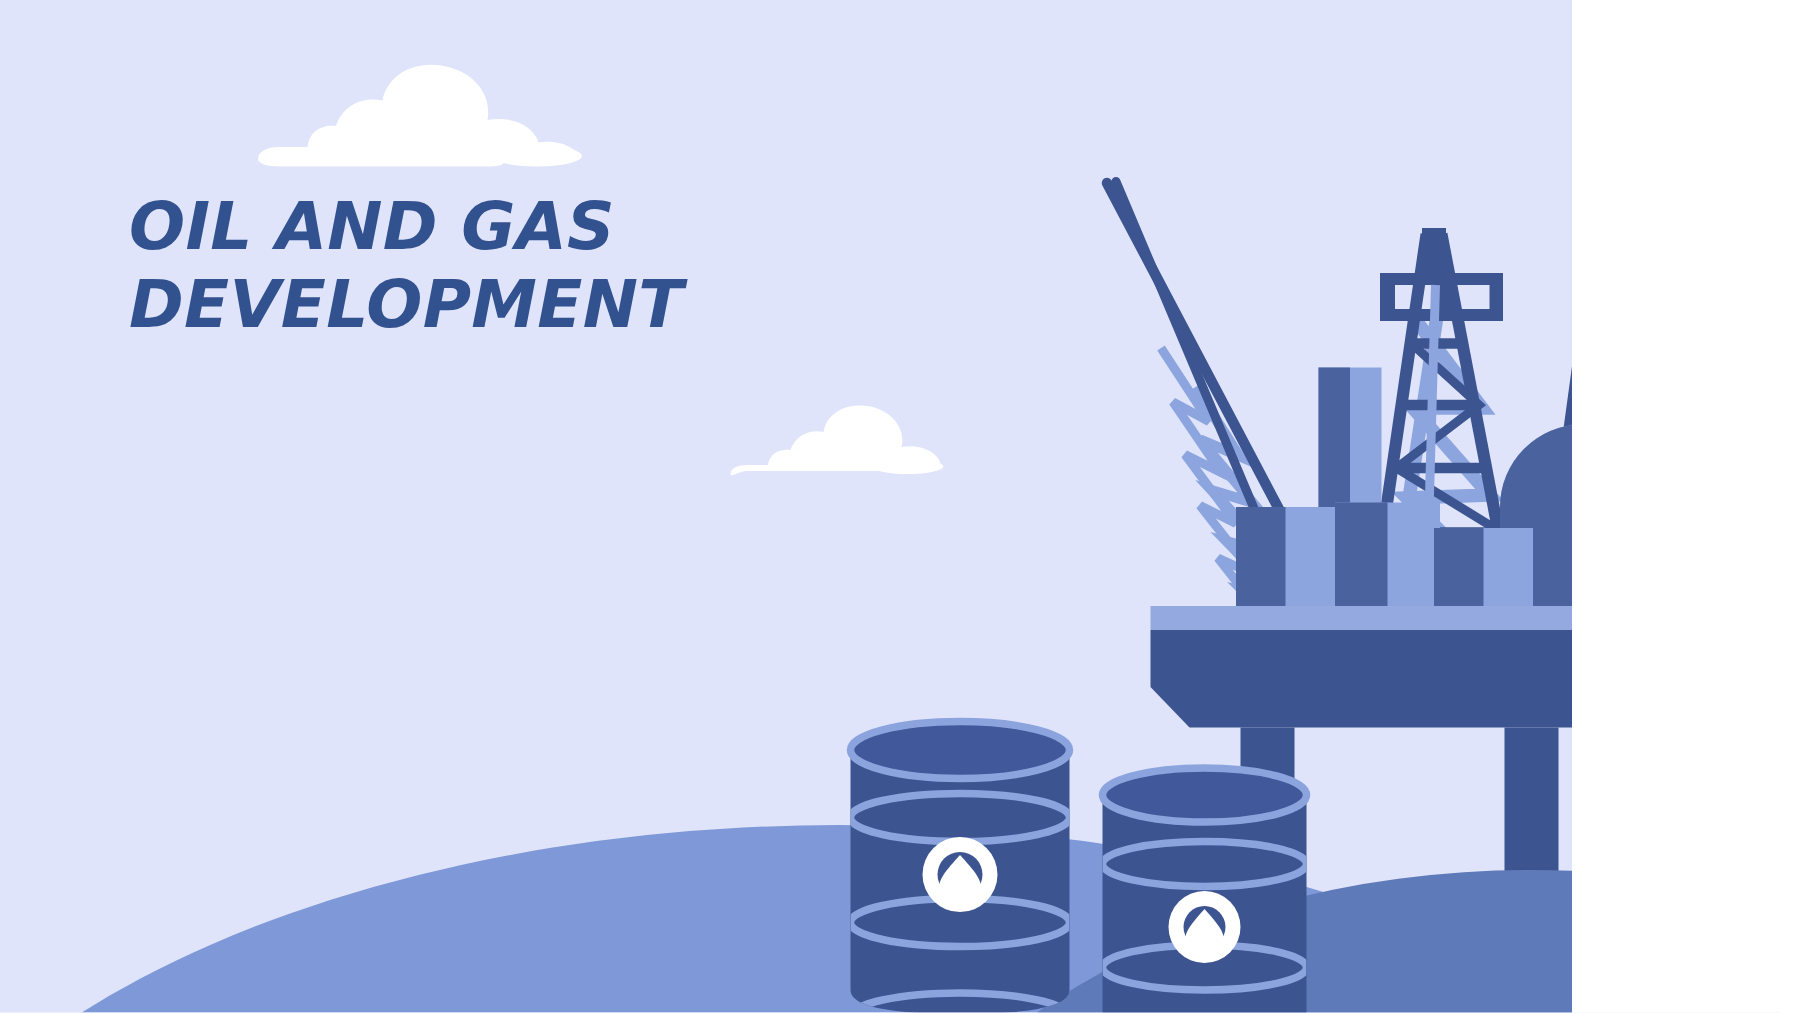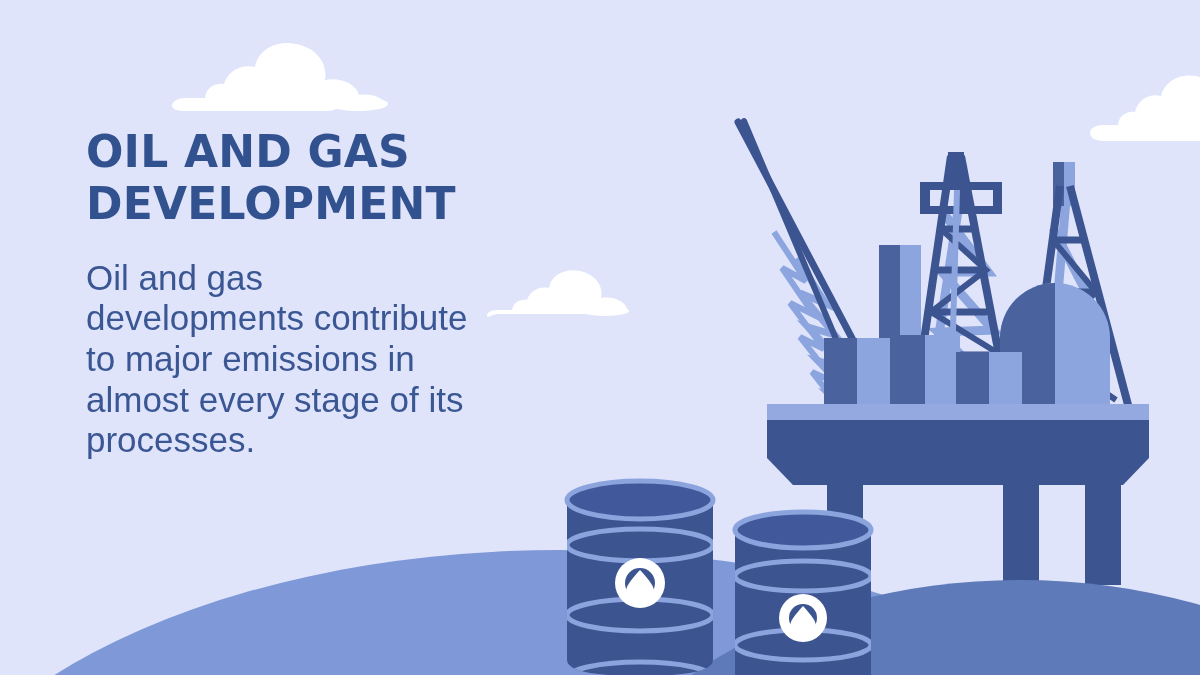--- a/index.html
+++ b/index.html
@@ -2,25 +2,26 @@
 <html><head>
 <meta charset="utf-8">
 <style>
   html, body {
     margin: 0;
     padding: 0;
     background: #ffffff;
   }
   #slide {
     position: relative;
-    width: 1200px;
+    width: 1048px;
     height: 675px;
     overflow: hidden;
     background: #dfe4fb;
     font-family: "Liberation Sans", sans-serif;
+    font-style: italic;
   }
 
   
   .layer {
     position: absolute;
     inset: 0;
   }
   .scene-svg {
     position: absolute;
     left: 0;
@@ -235,16 +236,15 @@
             <path d="M640,570 C650,581 654,586 654,592 C654,600 648,605 640,605 C632,605 626,600 626,592 C626,586 630,581 640,570 Z" fill="#ffffff"></path>
           </g>
         </g>
 
       </g>
     </svg>
   </div>
 
   <div class="text-block">
     <h1 class="headline">OIL AND GAS DEVELOPMENT</h1>
-    <p class="body-copy">Oil and gas developments contribute to major emissions in almost every stage of its processes.</p>
   </div>
 
 </div>
 
 </body></html>

